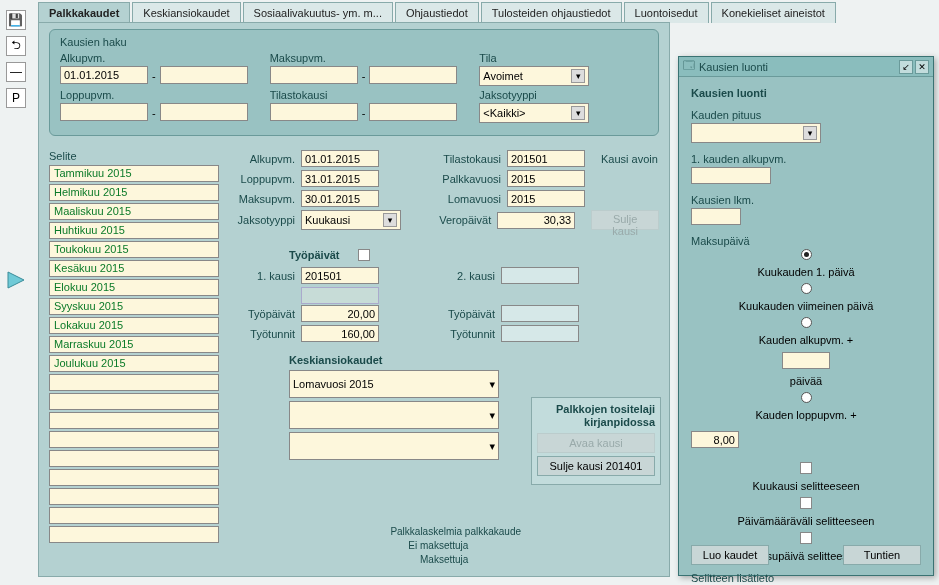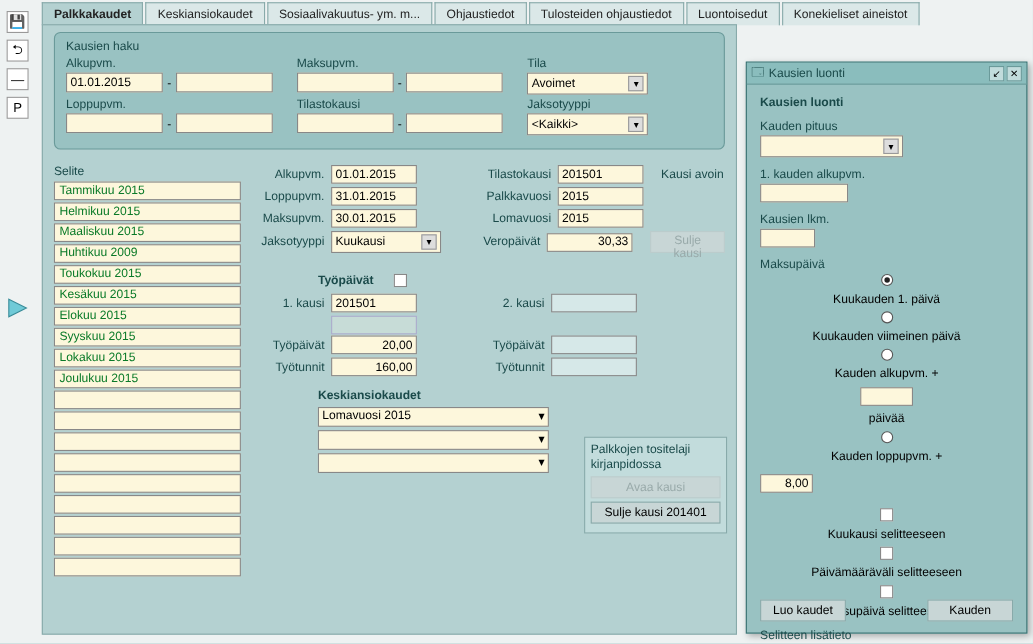--- a/index.html
+++ b/index.html
@@ -40,41 +40,41 @@
 
 .btn { background: #c8d6d6; border: 1px solid #8aa; padding: 2px 10px; cursor: pointer; height: 20px; }
 .btn.dis { color: #9aa; border-color: #bcc; }
 
 .section-label { font-weight: bold; color: #1a4a4a; }
 .cb { width: 12px; height: 12px; border: 1px solid #888; background: #fff; display: inline-block; vertical-align: middle; }
 .radio { width: 11px; height: 11px; border: 1px solid #555; border-radius: 50%; background: #fff; display: inline-block; vertical-align: middle; position: relative; }
 .radio.checked::after { content: ""; width: 5px; height: 5px; background: #222; border-radius: 50%; position: absolute; top: 2px; left: 2px; }
 
 .right-box { position: absolute; right: 8px; top: 374px; width: 130px; border: 1px solid #8aa; background: #c2dcdc; padding: 5px; }
-.right-box .rtitle { font-weight: normal; color: #1a4a4a; text-align: left; margin-bottom: 4px; line-height: 1.2; }
+.right-box .rtitle { font-weight: bold; color: #1a4a4a; text-align: right; margin-bottom: 4px; line-height: 1.2; }
 .right-box .btn { width: 100%; margin-bottom: 3px; text-align: center; }
 
 .modal { position: absolute; left: 678px; top: 56px; width: 256px; height: 520px; border: 1px solid #3a7373; background: #99c2c2; box-shadow: 2px 2px 6px rgba(0,0,0,0.3); }
 .modal-title { background: #8abdbd; height: 20px; display: flex; align-items: center; justify-content: space-between; padding: 0 4px; border-bottom: 1px solid #6a9a9a; }
 .modal-title .ttxt { color: #1a4a4a; display: flex; align-items: center; gap: 4px; }
 .modal-title .wbtns { display: flex; gap: 2px; }
 .modal-title .wbtn { width: 14px; height: 14px; border: 1px solid #6a9a9a; background: #c2dcdc; font-size: 9px; text-align: center; line-height: 12px; cursor: pointer; }
 .modal-body { padding: 10px 12px; }
 .mheading { font-weight: bold; color: #1a4a4a; margin-bottom: 10px; }
 .mrow { margin-bottom: 10px; }
 .mlabel { color: #1a4a4a; margin-bottom: 2px; display: block; }
 .modal .combo, .modal .fin { background: #FDF7DC; }
 .opt-row { display: flex; align-items: center; gap: 6px; margin-bottom: 5px; flex-direction: column; }
 .modal-foot { position: absolute; bottom: 10px; left: 12px; right: 12px; display: flex; justify-content: space-between; }
 .modal-foot .btn { width: 78px; text-align: center; }
 
 .small-num { width: 48px; height: 17px; background: #FDF7DC; border: 1px solid #888; padding: 1px 3px; text-align: right; }
 
 .keskiansio-box { margin-top: 12px; }
-.keskiansio-box .kin { width: 210px; height: 18px; background: #FDF7DC; border: 1px solid #888; padding: 1px 3px; margin-bottom: 3px; display:flex; justify-content:space-between; align-items:flex-start;}
+.keskiansio-box .kin { width: 210px; height: 28px; background: #FDF7DC; border: 1px solid #888; padding: 1px 3px; margin-bottom: 3px; display:flex; justify-content:space-between; align-items:center;}
 
 .footer-block { position: absolute; bottom: 10px; left: 192px; }
 .footer-block .frow { display: flex; gap: 8px; margin-bottom: 4px; }
 .footer-block .flbl3 { width: 84px; text-align: right; color: #1a4a4a; }
 .footer-block .fval { font-weight: bold; color: #1a4040; }
 
 .palkka-block { position: absolute; right: 148px; bottom: 8px; }
 .palkka-block .prow { display: flex; gap: 4px; margin-bottom: 3px; align-items:center;}
 .palkka-block .plbl { width: 78px; text-align: right; color: #1a4a4a; font-size:10px;}
 .palkka-block .header-lbl {color:#1a4a4a; font-size:10px; margin-bottom:3px;}
@@ -160,26 +160,27 @@
     </div>
   </div>
 
   <div class="body-row">
     <div class="selite-col">
       <div class="lbl">Selite</div>
       <div class="sel-list" id="selite-list">
           <div class="sel-item">Tammikuu 2015</div>
           <div class="sel-item">Helmikuu 2015</div>
           <div class="sel-item">Maaliskuu 2015</div>
-          <div class="sel-item">Huhtikuu 2009</div>
+          <div class="sel-item">Huhtikuu 2015</div>
           <div class="sel-item">Toukokuu 2015</div>
           <div class="sel-item">Kesäkuu 2015</div>
           <div class="sel-item">Elokuu 2015</div>
           <div class="sel-item">Syyskuu 2015</div>
           <div class="sel-item">Lokakuu 2015</div>
+          <div class="sel-item">Marraskuu 2015</div>
           <div class="sel-item">Joulukuu 2015</div>
           <div class="sel-item"></div>
           <div class="sel-item"></div>
           <div class="sel-item"></div>
           <div class="sel-item"></div>
           <div class="sel-item"></div>
           <div class="sel-item"></div>
           <div class="sel-item"></div>
           <div class="sel-item"></div>
           <div class="sel-item"></div>
@@ -277,20 +278,29 @@
 
     </div>
   </div>
 
   <div class="right-box">
     <div class="rtitle">Palkkojen tositelaji kirjanpidossa</div>
     <button class="btn dis">Avaa kausi</button>
     <button class="btn">Sulje kausi 201401</button>
   </div>
 
+  <div class="palkka-block">
+    <div class="header-lbl">Palkkalaskelmia palkkakaude</div>
+    <div class="prow">
+        <span class="plbl">Ei maksettuja</span>
+      </div>
+    <div class="prow">
+        <span class="plbl">Maksettuja</span>
+      </div>
+  </div>
 
 
 </div>
 
 <div class="modal">
   <div class="modal-title">
     <span class="ttxt">
         <span>🗔</span>
         <span>Kausien luonti</span>
       </span>
@@ -359,15 +369,15 @@
         </div>
     </div>
 
     <div class="mrow">
       <span class="mlabel">Selitteen lisätieto</span>
       <input class="fin" style="width: 220px;">
     </div>
   </div>
   <div class="modal-foot">
     <button class="btn">Luo kaudet</button>
-    <button class="btn">Kauden</button>
+    <button class="btn">Tuntien</button>
   </div>
 </div>
 
 </body></html>

